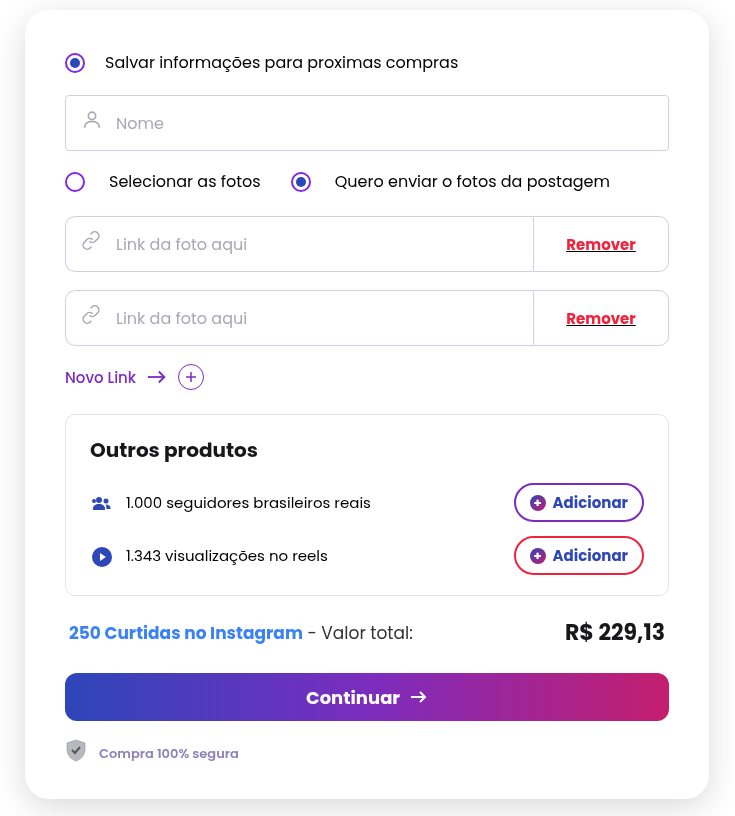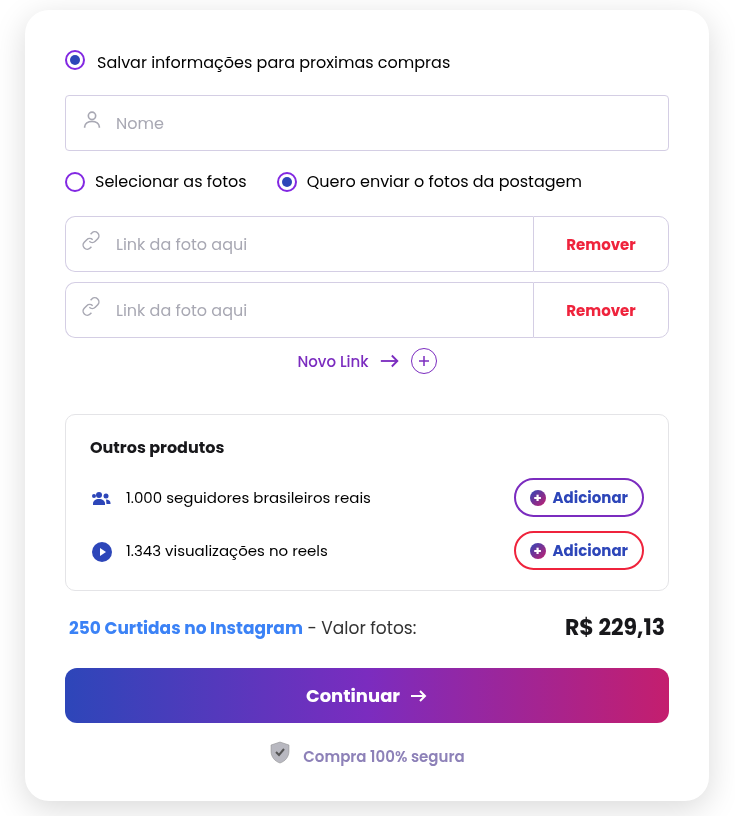--- a/index.html
+++ b/index.html
@@ -13,22 +13,22 @@
     .card {
       width: 684px;
       margin: 10px 25px;
       background: #fff;
       border-radius: 24px;
       padding: 40px 40px 30px 40px;
       box-shadow: 0 8px 32px rgba(0,0,0,0.15);
     }
     .radio-row {
       display: flex;
-      align-items: flex-start;
-      gap: 12px;
+      align-items: center;
+      gap: 20px;
       margin-bottom: 20px;
     }
     .radio-outer {
       width: 20px;
       height: 20px;
       border-radius: 50%;
       display: flex;
       align-items: center;
       justify-content: center;
       flex-shrink: 0;
@@ -75,25 +75,26 @@
     }
     .radio-group-row {
       display: flex;
       gap: 30px;
       margin-bottom: 22px;
       align-items: center;
     }
     .radio-item {
       display: flex;
       align-items: center;
-      gap: 10px;
+      gap: 24px;
     }
     .link-input-row {
       display: flex;
-      margin-bottom: 10px;
+      margin-bottom: 18px;
+      text-decoration: underline;
     }
     .link-input-wrapper {
       position: relative;
       flex: 1;
     }
     .link-input {
       width: 100%;
       height: 56px;
       border: 1.5px solid #D4CEE4;
       border-right: none;
@@ -112,24 +113,24 @@
       border-radius: 0 10px 10px 0;
       background: #fff;
       color: #EF233C;
       font-weight: 700;
       font-size: 15px;
       cursor: pointer;
       font-family: inherit;
     }
     .new-link-row {
       display: flex;
-      justify-content: center;
+      justify-content: flex-start;
       align-items: center;
       gap: 10px;
-      margin-bottom: 40px;
+      margin-bottom: 24px;
       color: #7B2CBF;
       font-weight: 500;
       font-size: 15px;
       cursor: pointer;
     }
     .plus-circle {
       width: 26px;
       height: 26px;
       border: 1.5px solid #7B2CBF;
       border-radius: 50%;
@@ -139,21 +140,21 @@
       color: #7B2CBF;
       font-size: 18px;
     }
     .products-box {
       border: 1.5px solid #E4E4E7;
       border-radius: 10px;
       padding: 20px 24px;
       margin-bottom: 20px;
     }
     .products-title {
-      font-size: 16px;
+      font-size: 20px;
       font-weight: 700;
       color: #18181B;
       margin-bottom: 18px;
     }
     .product-row {
       display: flex;
       align-items: center;
       justify-content: space-between;
       margin-bottom: 14px;
     }
@@ -220,42 +221,42 @@
       font-weight: 700;
       color: #3b82f6;
     }
     .total-price {
       font-size: 22px;
       font-weight: 700;
       color: #18181B;
     }
     .continue-btn {
       width: 100%;
-      height: 55px;
+      height: 48px;
       border: none;
       border-radius: 12px;
       background: linear-gradient(90deg, #2D46B9 0%, #7B2CBF 50%, #C41E6E 100%);
       color: #fff;
       font-size: 18px;
       font-weight: 700;
       cursor: pointer;
       display: flex;
       align-items: center;
       justify-content: center;
       gap: 10px;
       font-family: inherit;
       margin-bottom: 18px;
     }
     .secure-row {
       display: flex;
       align-items: center;
-      justify-content: center;
+      justify-content: flex-start;
       gap: 12px;
       color: #8D81B8;
-      font-size: 15px;
+      font-size: 13px;
       font-weight: 600;
     }
   </style>
 </head>
 <body>
 
 <div class="card">
 
   <div class="radio-row">
     <div class="radio-outer selected">
@@ -361,21 +362,21 @@
       </div>
       <button class="add-btn secondary">
         <span class="add-plus-circle">+</span>
         <span>Adicionar</span>
       </button>
     </div>
   </div>
 
   <div class="total-row">
     <span class="total-left">
-      <strong>250 Curtidas no Instagram</strong><span> - Valor fotos:</span>
+      <strong>250 Curtidas no Instagram</strong><span> - Valor total:</span>
     </span>
     <span class="total-price">R$ 229,13</span>
   </div>
 
   <button class="continue-btn">
     <span>Continuar</span>
     <svg width="18" height="14" viewBox="0 0 18 14" fill="none" stroke="#fff" stroke-width="2">
       <line x1="1" y1="7" x2="15" y2="7"></line>
       <polyline points="10,2 15,7 10,12"></polyline>
     </svg>

